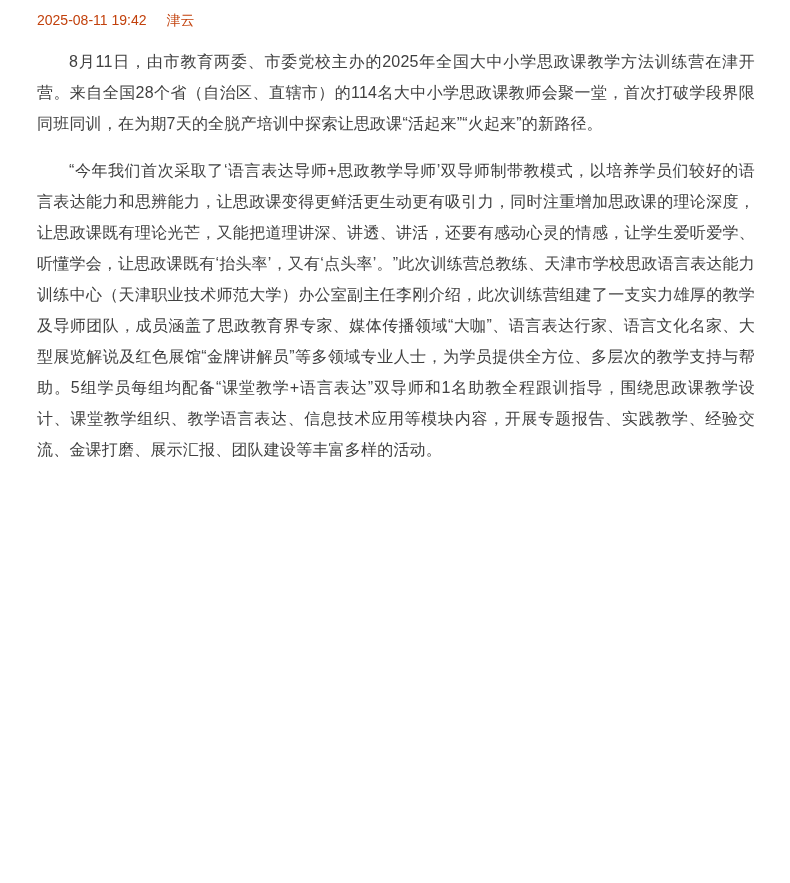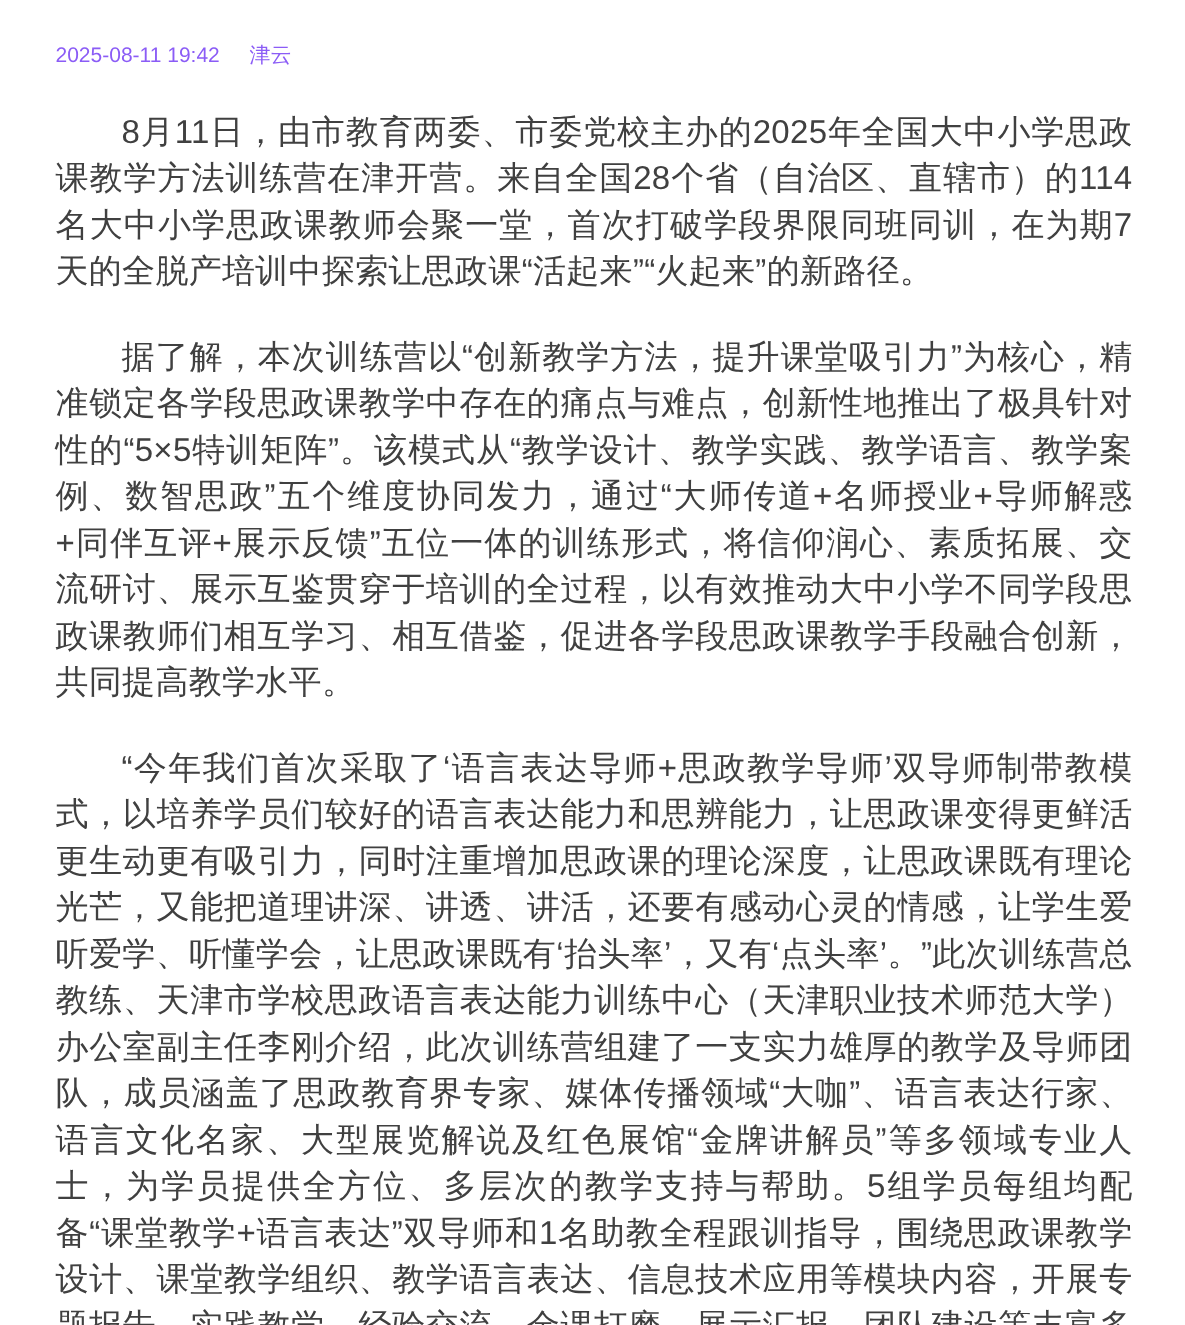--- a/index.html
+++ b/index.html
@@ -20,44 +20,43 @@
   .article-title {
     font-size: 26px;
     font-weight: 700;
     color: #222222;
     line-height: 1.3;
     margin: 6px 0 14px 0;
     letter-spacing: 0.5px;
   }
   .article-meta {
     font-size: 14px;
-    color: #8b5cf6;
-    margin: 16px 0 6px 0;
+    color: #c2410c;
+    margin: 0 0 6px 0;
   }
   .article-meta .meta-source {
     margin-left: 16px;
   }
   .article-body p {
-    font-size: 22px;
+    font-size: 16px;
     color: #404040;
     line-height: 31px;
     text-align: justify;
     text-indent: 2em;
-    margin: 26px 0 0 0;
+    margin: 16px 0 0 0;
     letter-spacing: 0.2px;
   }
 </style>
 </head>
 <body>
 
 <div class="article">
 
   <div class="article-meta">
     <span class="meta-date">2025-08-11 19:42</span>
     <span class="meta-source">津云</span>
   </div>
 
   <div class="article-body">
     <p>8月11日，由市教育两委、市委党校主办的2025年全国大中小学思政课教学方法训练营在津开营。来自全国28个省（自治区、直辖市）的114名大中小学思政课教师会聚一堂，首次打破学段界限同班同训，在为期7天的全脱产培训中探索让思政课“活起来”“火起来”的新路径。</p>
-    <p>据了解，本次训练营以“创新教学方法，提升课堂吸引力”为核心，精准锁定各学段思政课教学中存在的痛点与难点，创新性地推出了极具针对性的“5×5特训矩阵”。该模式从“教学设计、教学实践、教学语言、教学案例、数智思政”五个维度协同发力，通过“大师传道+名师授业+导师解惑+同伴互评+展示反馈”五位一体的训练形式，将信仰润心、素质拓展、交流研讨、展示互鉴贯穿于培训的全过程，以有效推动大中小学不同学段思政课教师们相互学习、相互借鉴，促进各学段思政课教学手段融合创新，共同提高教学水平。</p>
     <p>“今年我们首次采取了‘语言表达导师+思政教学导师’双导师制带教模式，以培养学员们较好的语言表达能力和思辨能力，让思政课变得更鲜活更生动更有吸引力，同时注重增加思政课的理论深度，让思政课既有理论光芒，又能把道理讲深、讲透、讲活，还要有感动心灵的情感，让学生爱听爱学、听懂学会，让思政课既有‘抬头率’，又有‘点头率’。”此次训练营总教练、天津市学校思政语言表达能力训练中心（天津职业技术师范大学）办公室副主任李刚介绍，此次训练营组建了一支实力雄厚的教学及导师团队，成员涵盖了思政教育界专家、媒体传播领域“大咖”、语言表达行家、语言文化名家、大型展览解说及红色展馆“金牌讲解员”等多领域专业人士，为学员提供全方位、多层次的教学支持与帮助。5组学员每组均配备“课堂教学+语言表达”双导师和1名助教全程跟训指导，围绕思政课教学设计、课堂教学组织、教学语言表达、信息技术应用等模块内容，开展专题报告、实践教学、经验交流、金课打磨、展示汇报、团队建设等丰富多样的活动。</p>
   </div>
 </div>
 
 </body></html>

